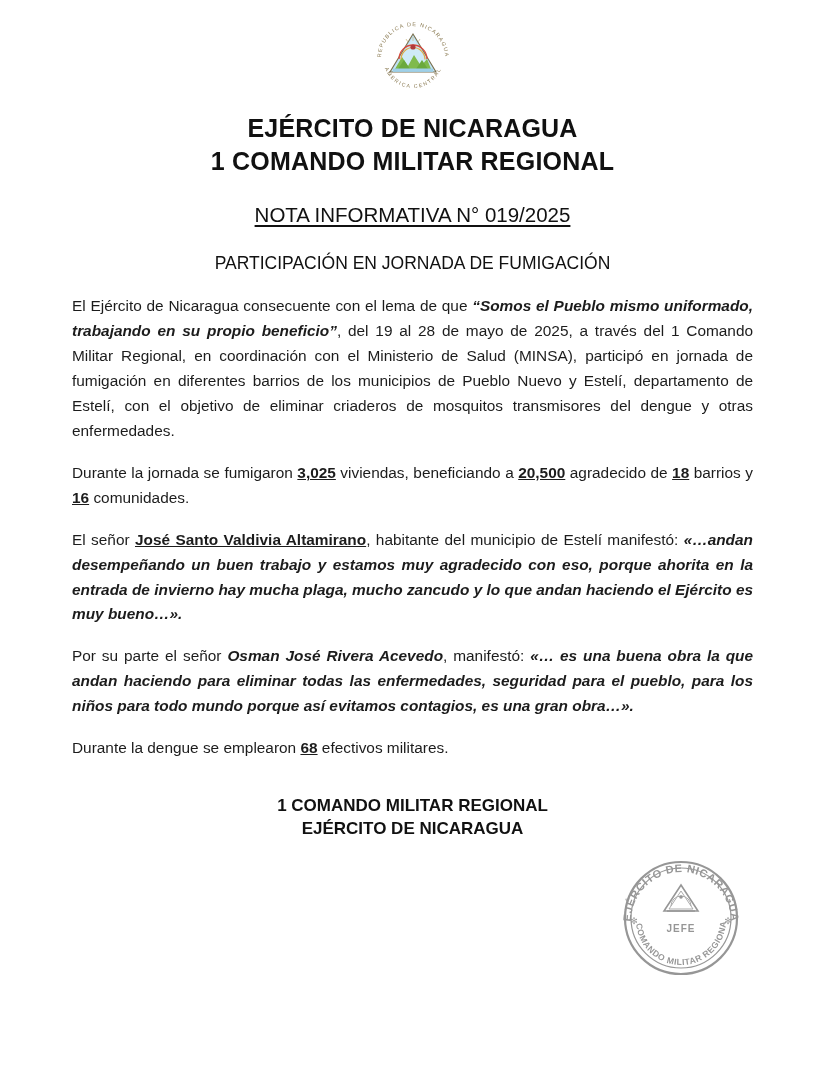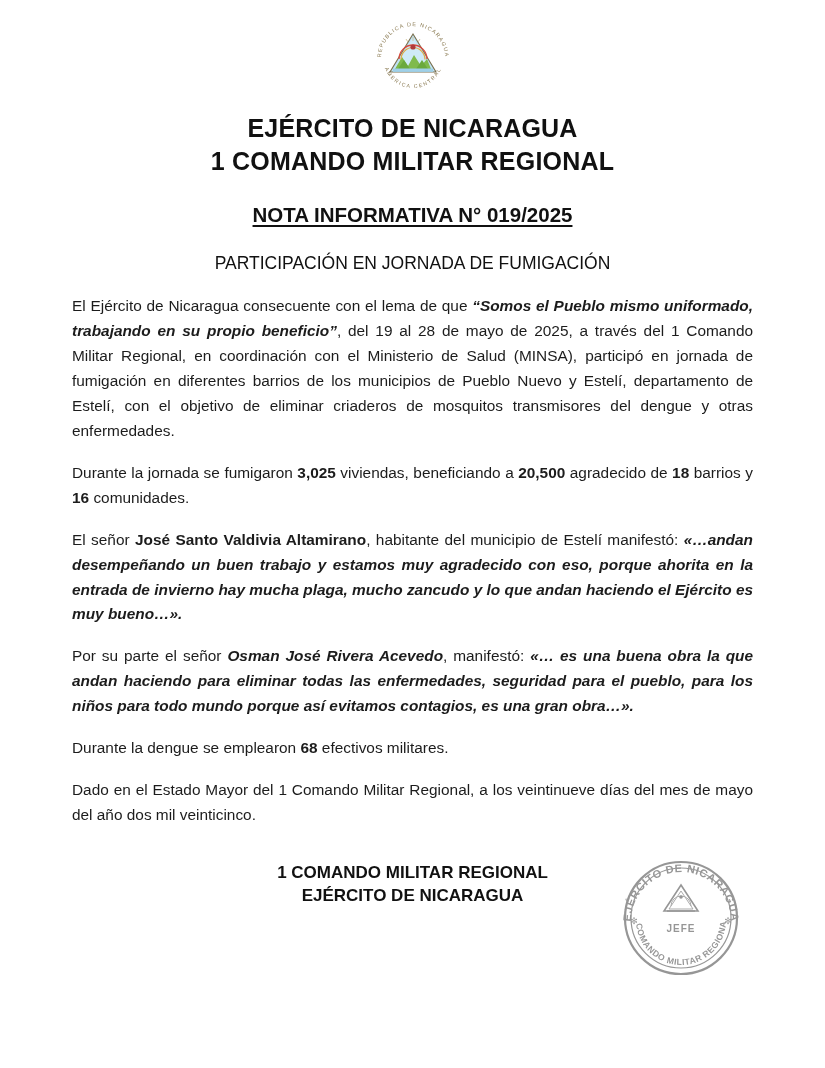--- a/index.html
+++ b/index.html
@@ -44,21 +44,21 @@
   .org-title {
     font-size: 25px;
     font-weight: bold;
     letter-spacing: 0.2px;
     line-height: 1.30;
     color: #111;
   }
   .doc-number {
     text-align: center;
     font-size: 20.5px;
-    font-weight: bold;
+    font-weight: normal;
     text-decoration: underline;
     text-underline-offset: 3px;
     margin-top: 26px;
     color: #111;
   }
   .doc-subject {
     text-align: center;
     font-size: 17.5px;
     font-weight: normal;
     margin-top: 26px;
@@ -70,21 +70,21 @@
     margin-top: 20px;
   }
   p.para {
     font-size: 15.4px;
     line-height: 1.62;
     text-align: justify;
     margin: 0 0 17px 0;
     color: #1c1c1c;
   }
   p.para:last-child { margin-bottom: 0; }
-  .b  { font-weight: bold; }
+  .b  { font-weight: bold; text-decoration: underline; }
   .bi { font-weight: bold; font-style: italic; }
 
   
   .sign-block {
     margin-top: 34px;
     text-align: center;
     font-size: 17px;
     font-weight: bold;
     line-height: 1.35;
     color: #111;
@@ -159,21 +159,20 @@
     <p class="para"><span>Durante la jornada se fumigaron </span><span class="b">3,025</span><span> viviendas, beneficiando a </span><span class="b">20,500</span><span> agradecido de </span><span class="b">18</span><span> barrios y </span><span class="b">16</span><span> comunidades.</span></p>
 
     <p class="para"><span>El señor </span><span class="b">José Santo Valdivia Altamirano</span><span>, habitante del municipio de Estelí manifestó: </span><span class="bi">«…andan desempeñando un buen trabajo y estamos muy agradecido con eso, porque ahorita en la entrada de invierno hay mucha plaga, mucho zancudo y lo que andan haciendo el Ejército es muy bueno…».</span></p>
 
     <p class="para"><span>Por su parte el señor </span><span class="bi">Osman José Rivera Acevedo</span><span>, manifestó: </span><span class="bi">«… es una buena obra la que andan haciendo para eliminar todas las enfermedades, seguridad para el pueblo, para los niños para todo mundo porque así evitamos contagios, es una gran obra…».</span></p>
 
     <p class="para"><span>Durante la dengue se emplearon </span><span class="b">68</span><span> efectivos militares.</span></p>
 
 
 
-    <p class="para">Dado en el Estado Mayor del 1 Comando Militar Regional, a los veintinueve días del mes de mayo del año dos mil veinticinco.</p>
   </div>
 
   <div class="sign-block">
     <div>1 COMANDO MILITAR REGIONAL</div>
     <div>EJÉRCITO DE NICARAGUA</div>
   </div>
 
   <div class="seal">
     <svg viewBox="0 0 132 132" width="132" height="132" aria-hidden="true">
       <defs>

